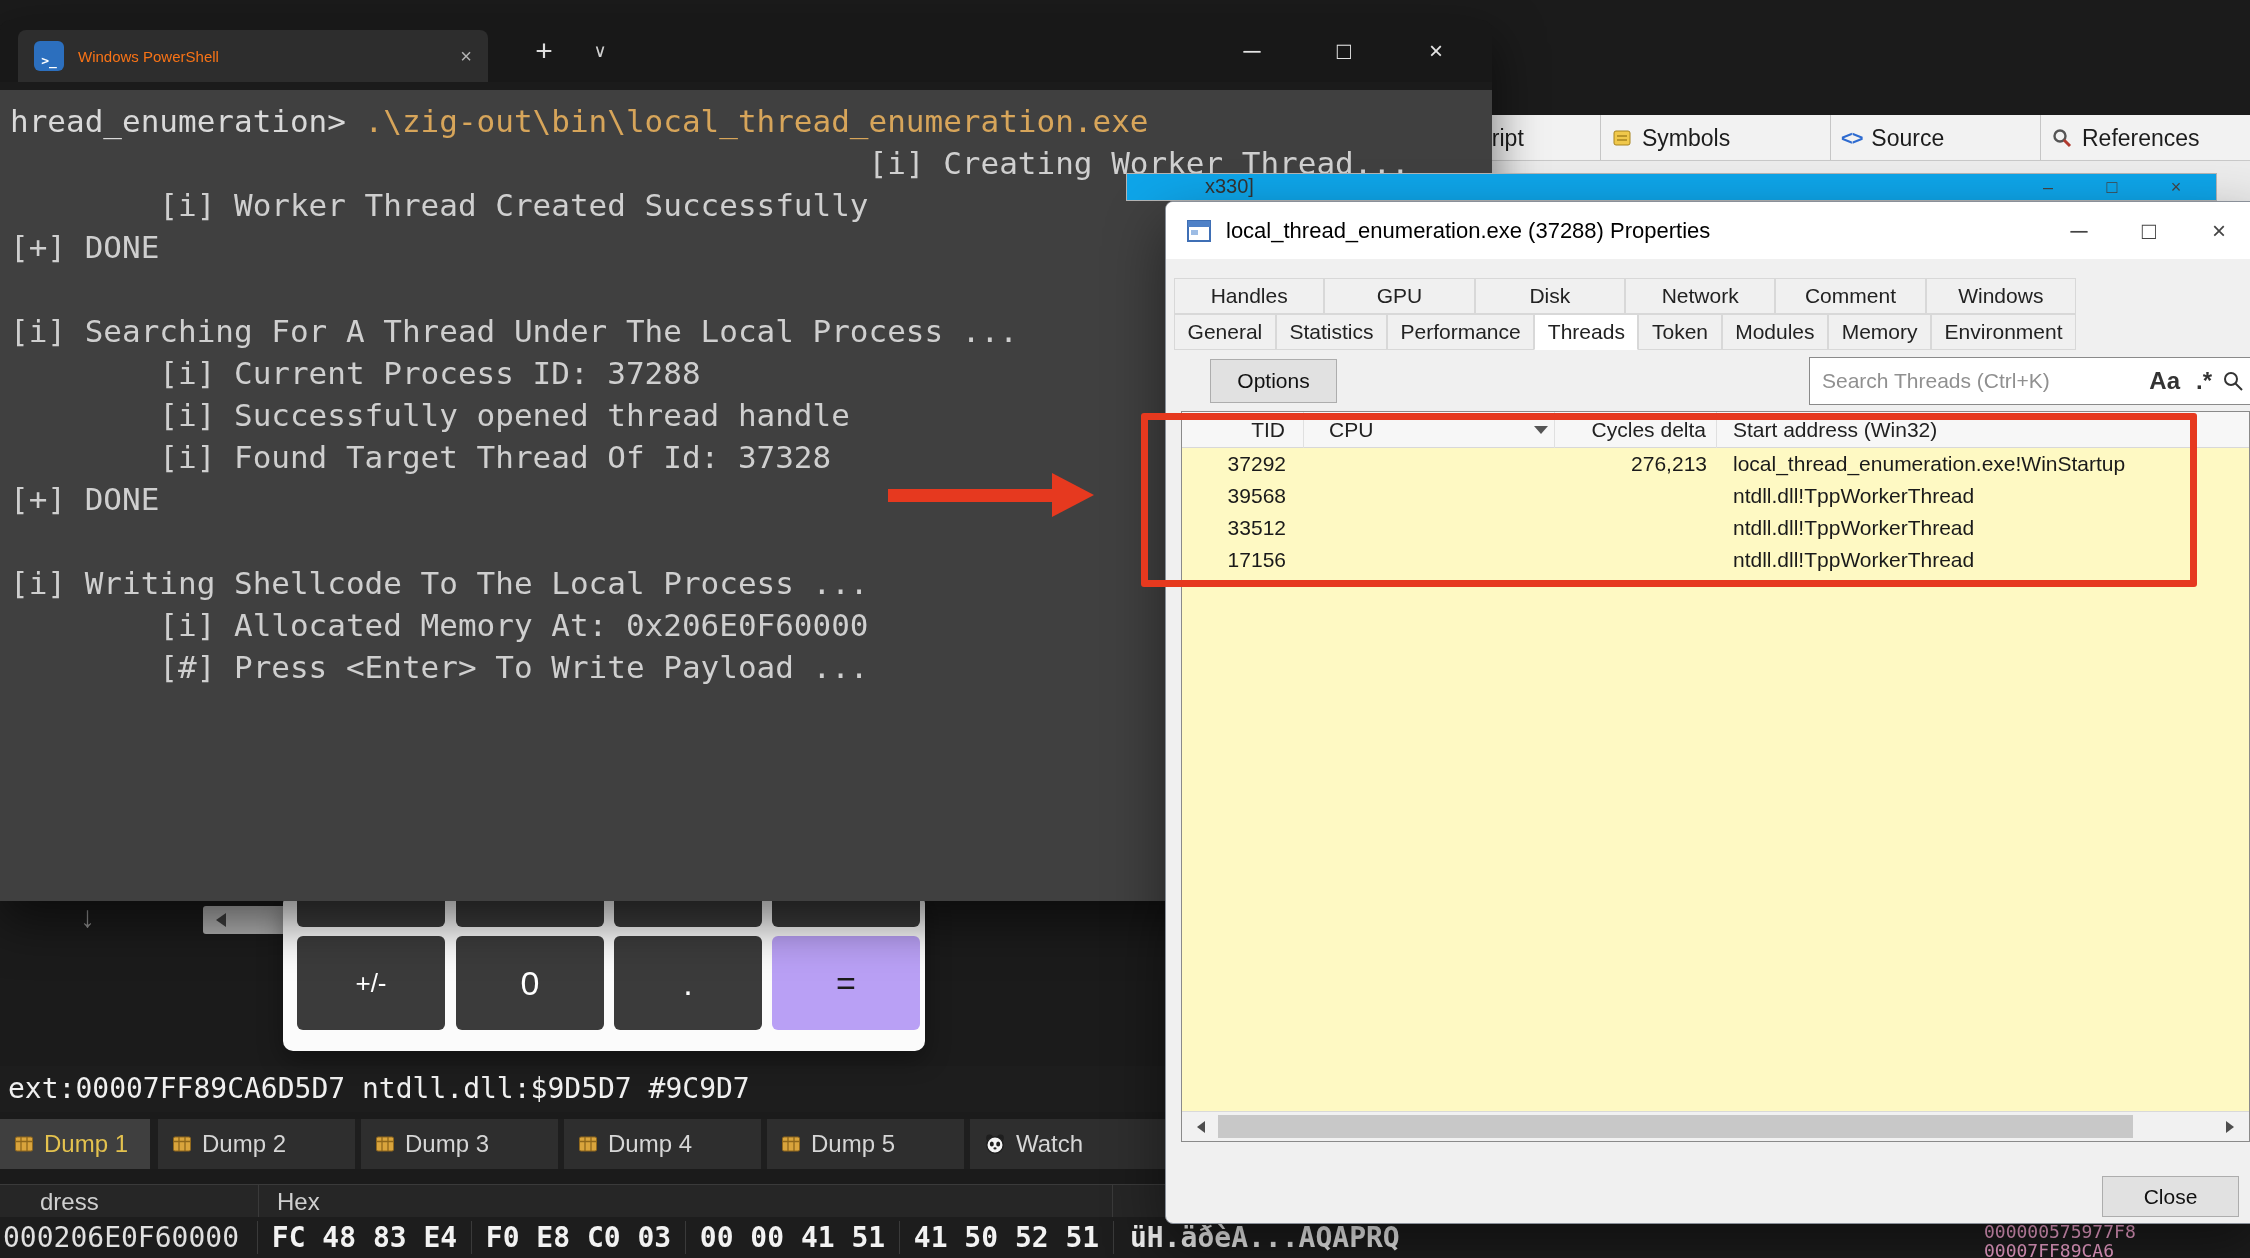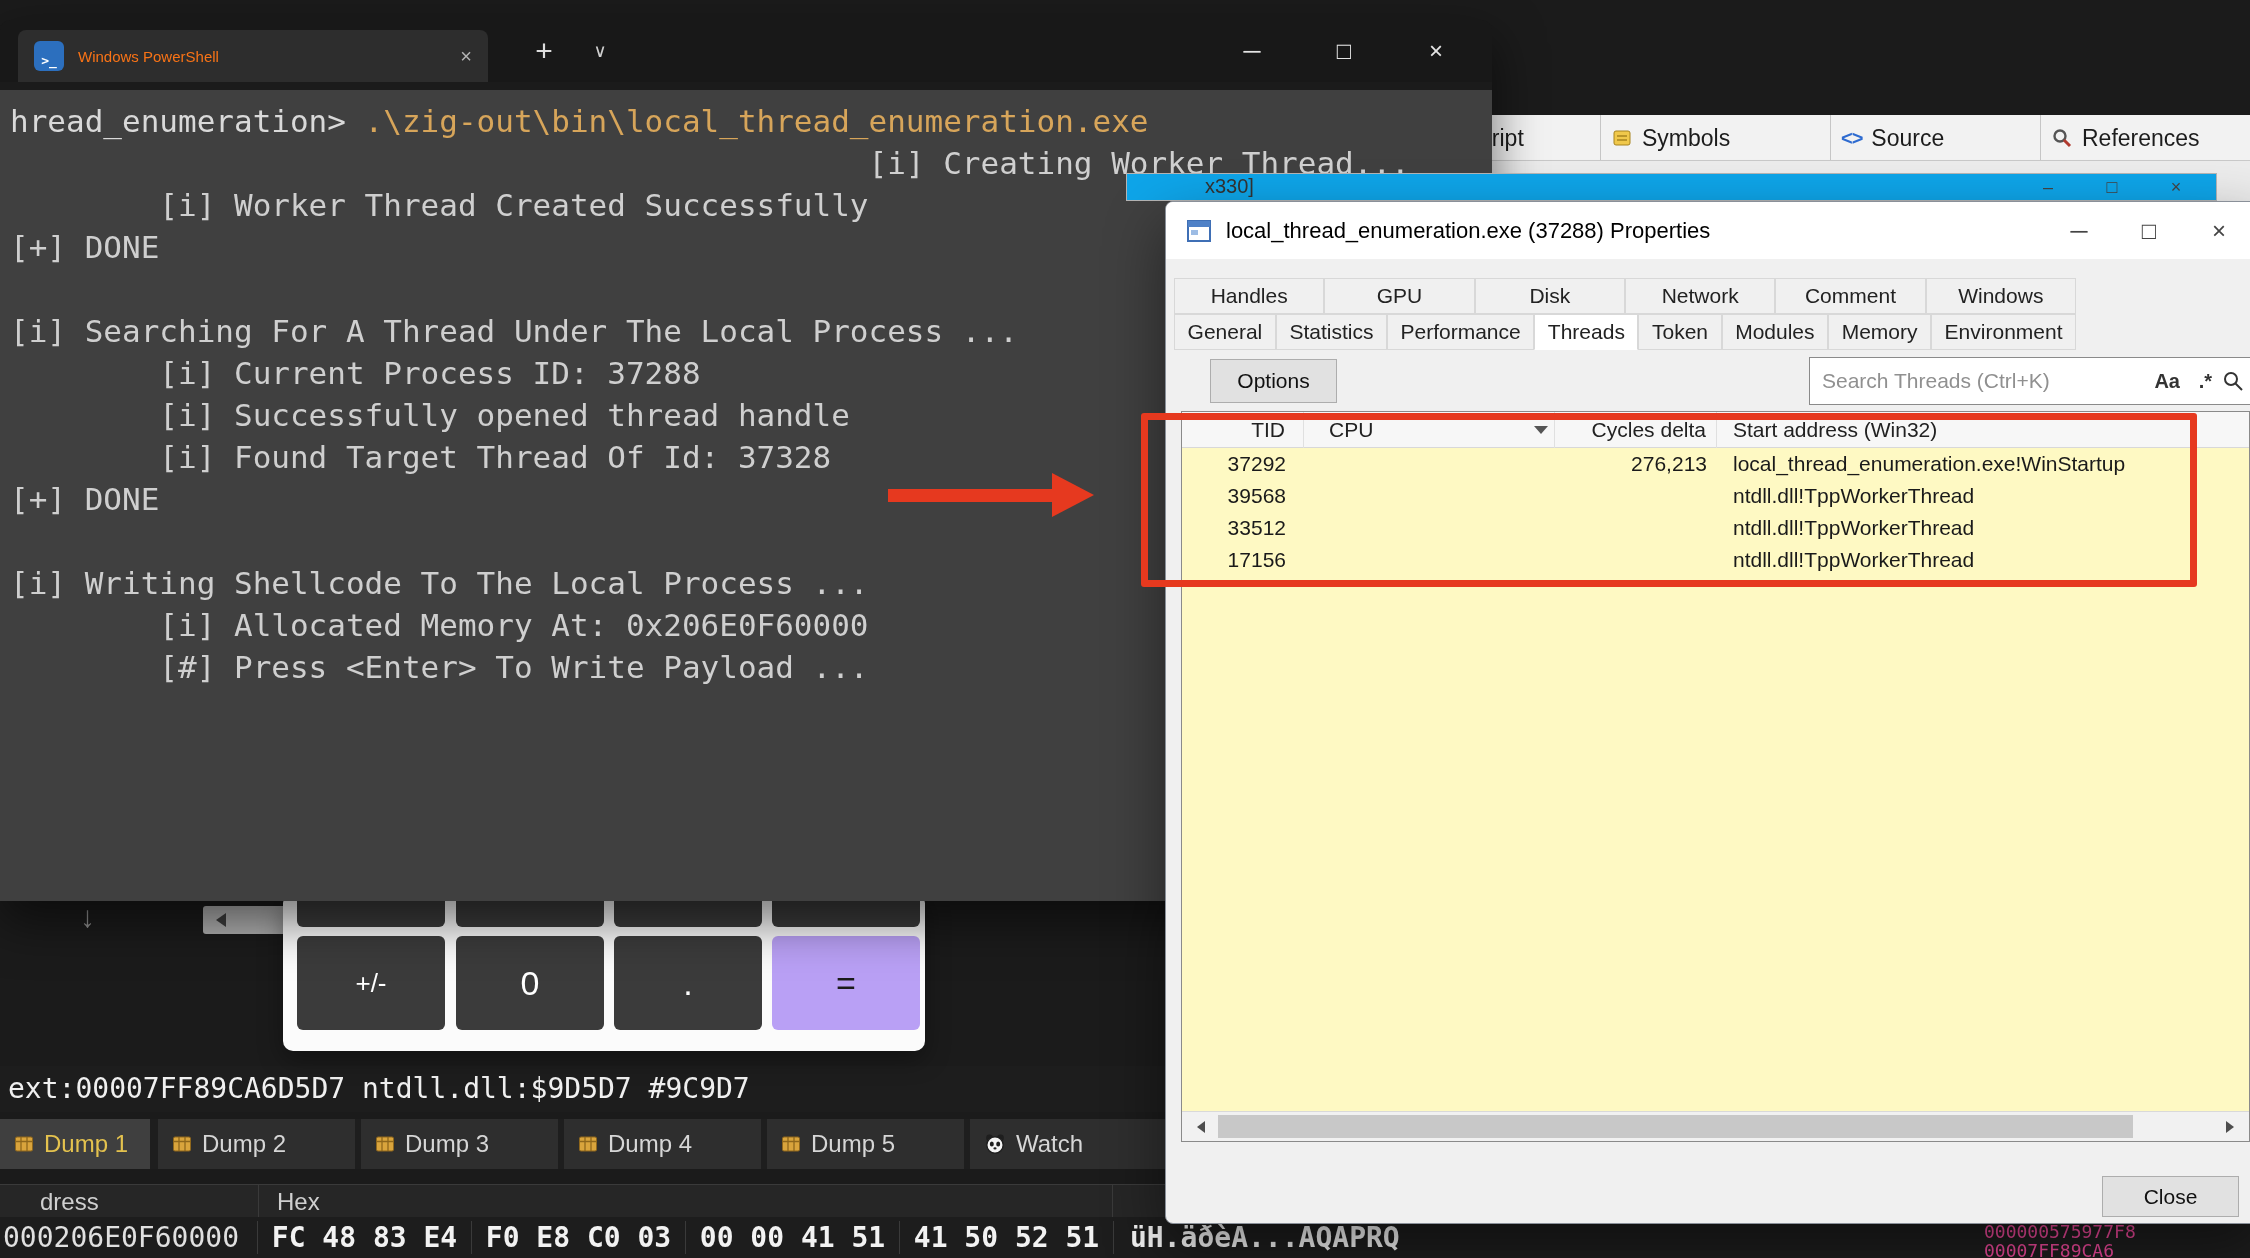--- a/index.html
+++ b/index.html
@@ -61,21 +61,21 @@
   .hex-header { position:absolute; left:0; top:1184px; width:2250px; height:33px; background:#262626;
                 z-index:2; color:#cfcfcf; font-size:24px; line-height:33px; border-top:1px solid #3a3a3a; }
   .hex-header .ha { position:absolute; left:40px; }
   .hex-header .hh { position:absolute; left:277px; }
   .hex-header .sep { position:absolute; top:0; width:1px; height:33px; background:#3a3a3a; }
   .hex-row { position:absolute; left:0; top:1217px; width:2250px; height:41px; background:#1d1d1d;
              z-index:2; display:flex; align-items:center; color:#f2f2f2; font-size:28px; font-weight:bold; }
   .hex-addr { width:258px; padding-left:3px; font-weight:normal; color:#e0e0e0; border-right:1px solid #3a3a3a; }
   .hgroup { width:214px; text-align:center; border-right:1px solid #3a3a3a; }
   .hex-ascii { padding-left:16px; }
-  .hex-frag { position:absolute; font-size:18px; font-weight:normal; color:#ec4899; z-index:2; }
+  .hex-frag { position:absolute; font-size:18px; font-weight:normal; color:#f9a8d4; z-index:2; }
   .hex-frag.r1 { left:1984px; top:1221px; }
   .hex-frag.r2 { left:1984px; top:1240px; }
 
   
   .terminal { position:absolute; left:0; top:20px; width:1492px; height:881px; z-index:10;
               border-radius:10px 10px 0 0; overflow:hidden; box-shadow:0 20px 50px rgba(0,0,0,.55); }
   .t-bar { position:relative; height:62px; background:#181818; }
   .t-tab { position:absolute; left:18px; top:10px; width:470px; height:52px; background:#2d2d2d;
            border-radius:8px 8px 0 0; display:flex; align-items:center; padding:0 16px; gap:14px; }
   .ps-icon { width:30px; height:30px; background:#2c6fbe; border-radius:6px; color:#fff;
@@ -117,21 +117,21 @@
   .ptab { background:#f0f0f0; border:1px solid #d8d8d8; display:flex; align-items:center;
           justify-content:center; font-size:21px; color:#222; }
   .ptab.active { background:#fff; border-bottom-color:#fff; }
   .options-btn { position:absolute; left:44px; top:157px; width:127px; height:44px; background:#e1e1e1;
                  border:1px solid #adadad; font-size:21px; color:#111; display:flex; align-items:center;
                  justify-content:center; }
   .search-box { position:absolute; left:643px; top:155px; width:447px; height:48px; }
   .search-box input { width:100%; height:100%; border:1px solid #8a8a8a; background:#fff; font-size:21px;
                       padding:0 120px 0 12px; color:#222; font-family:"Liberation Sans",sans-serif; }
   .search-box input::placeholder { color:#909090; }
-  .sb-ic { position:absolute; top:0; height:48px; display:flex; align-items:center; font-size:20px;
+  .sb-ic { position:absolute; top:0; height:48px; display:flex; align-items:center; font-size:24px;
            font-weight:bold; color:#333; }
   .sb-aa { right:76px; }
   .sb-rx { right:44px; }
   .sb-mag { right:12px; }
 
   .tlist { position:absolute; left:15px; top:209px; width:1069px; height:731px; background:#fef9c3;
            border:1px solid #8a8a8a; }
   .thead { position:relative; height:36px; background:#f7f7f7; border-bottom:1px solid #d8d8d8;
            display:flex; align-items:center; font-size:21px; color:#222; }
   .hcell { height:36px; line-height:36px; }

